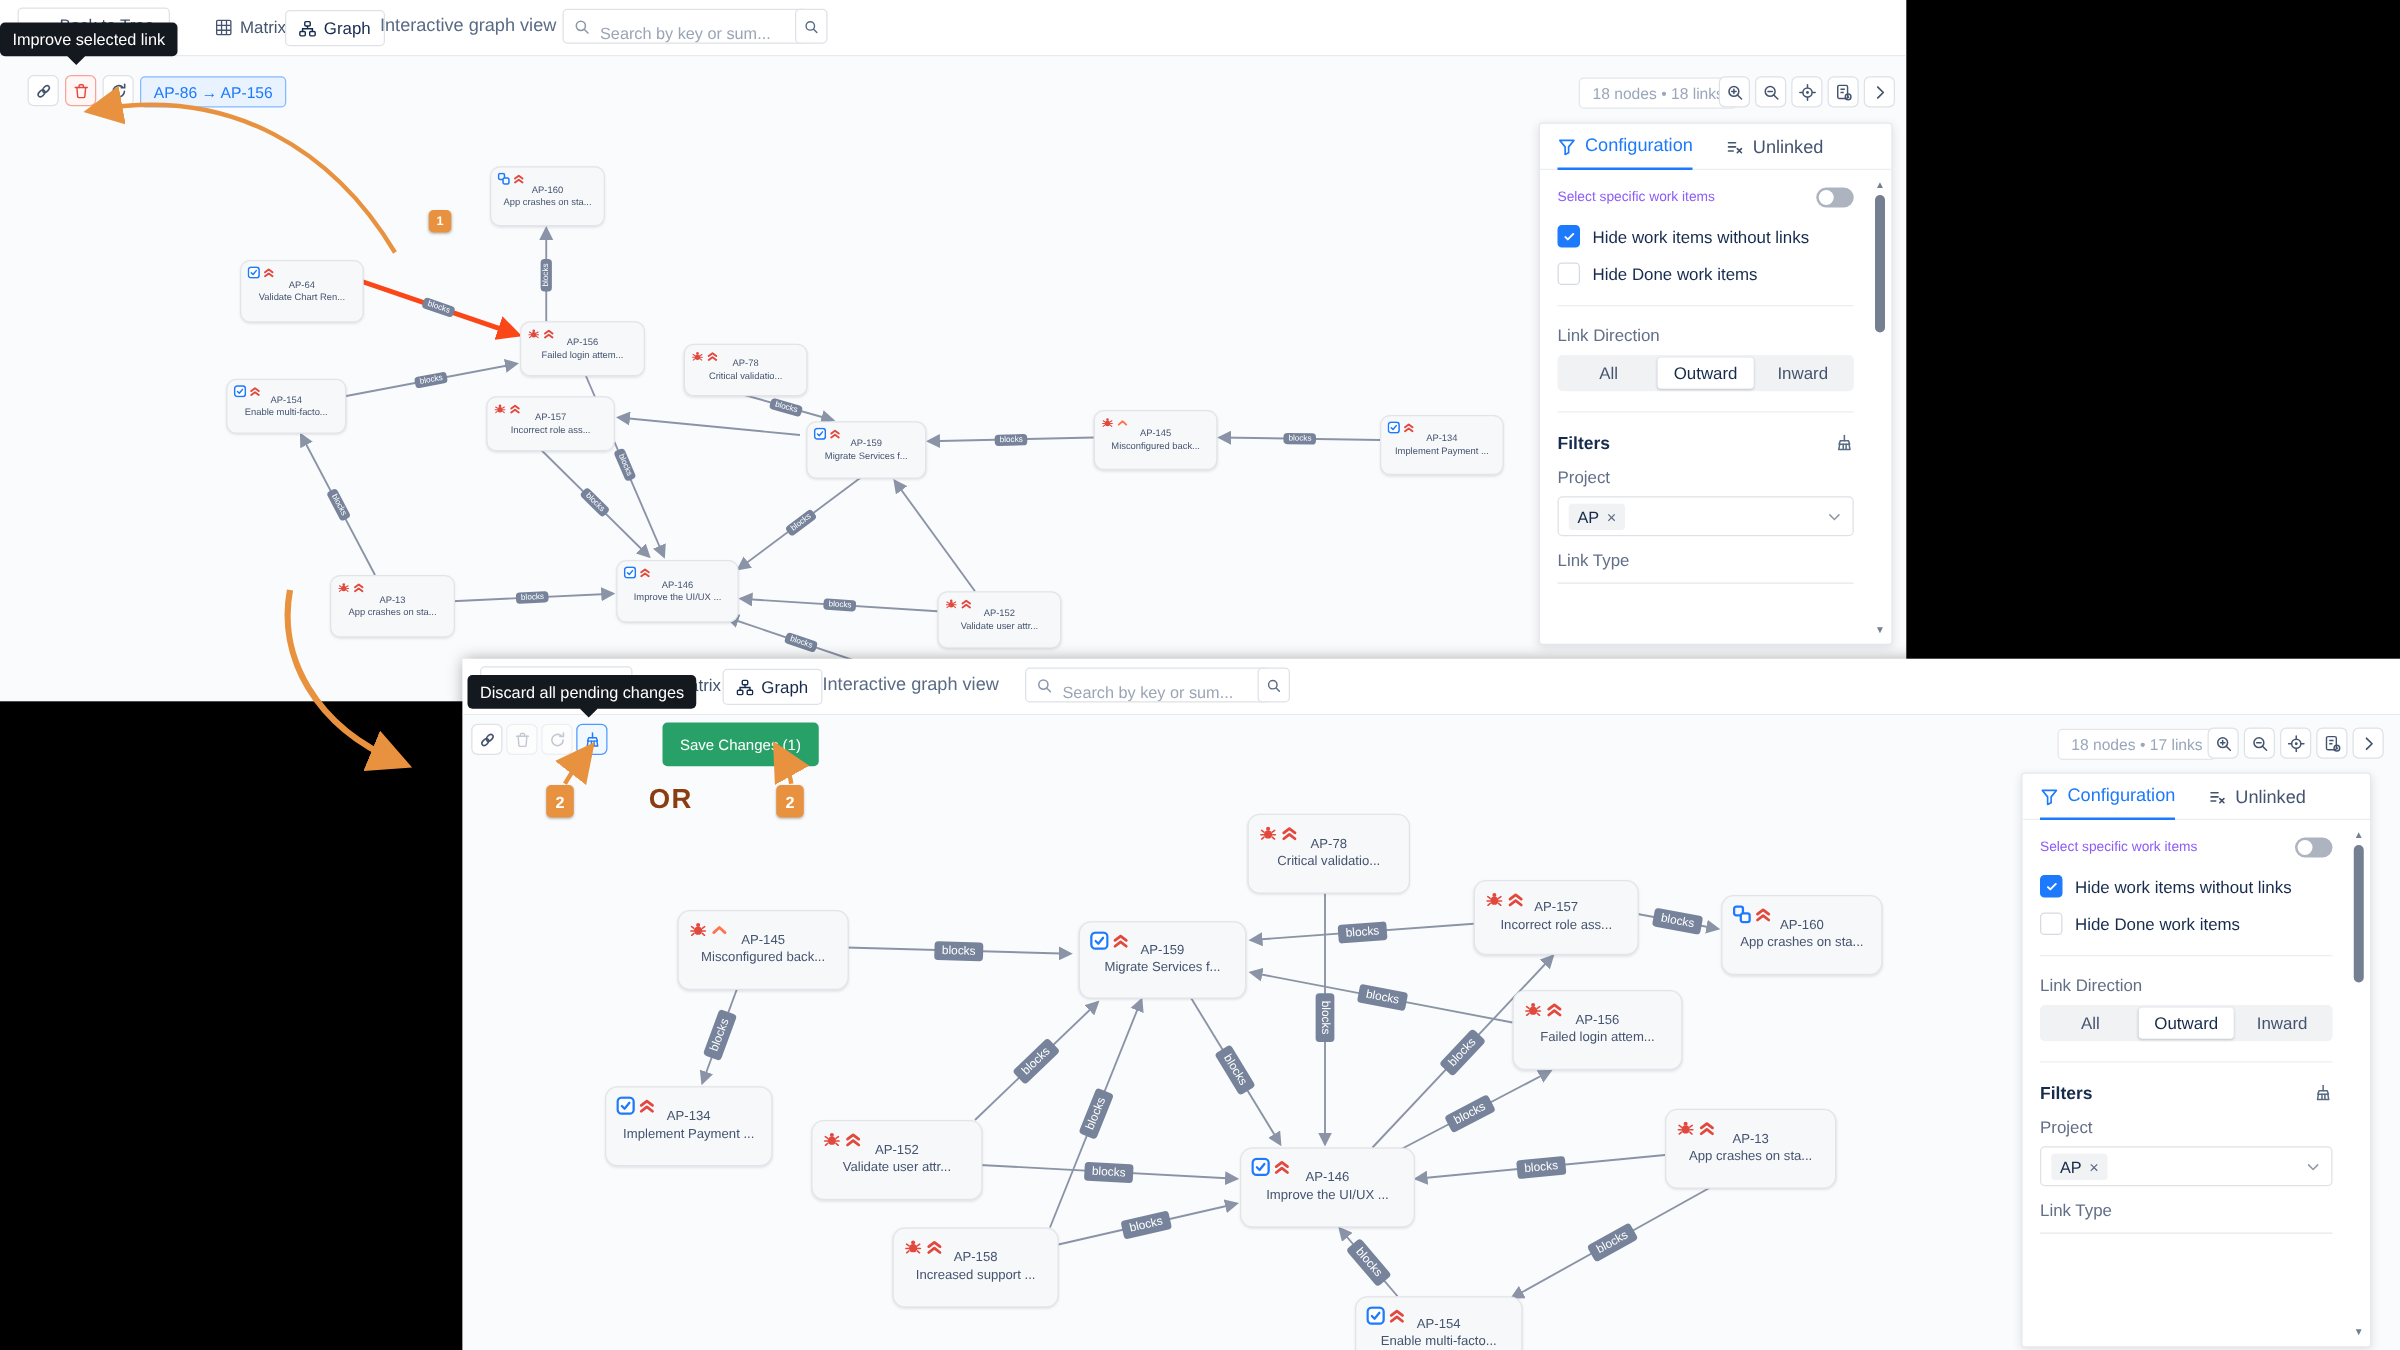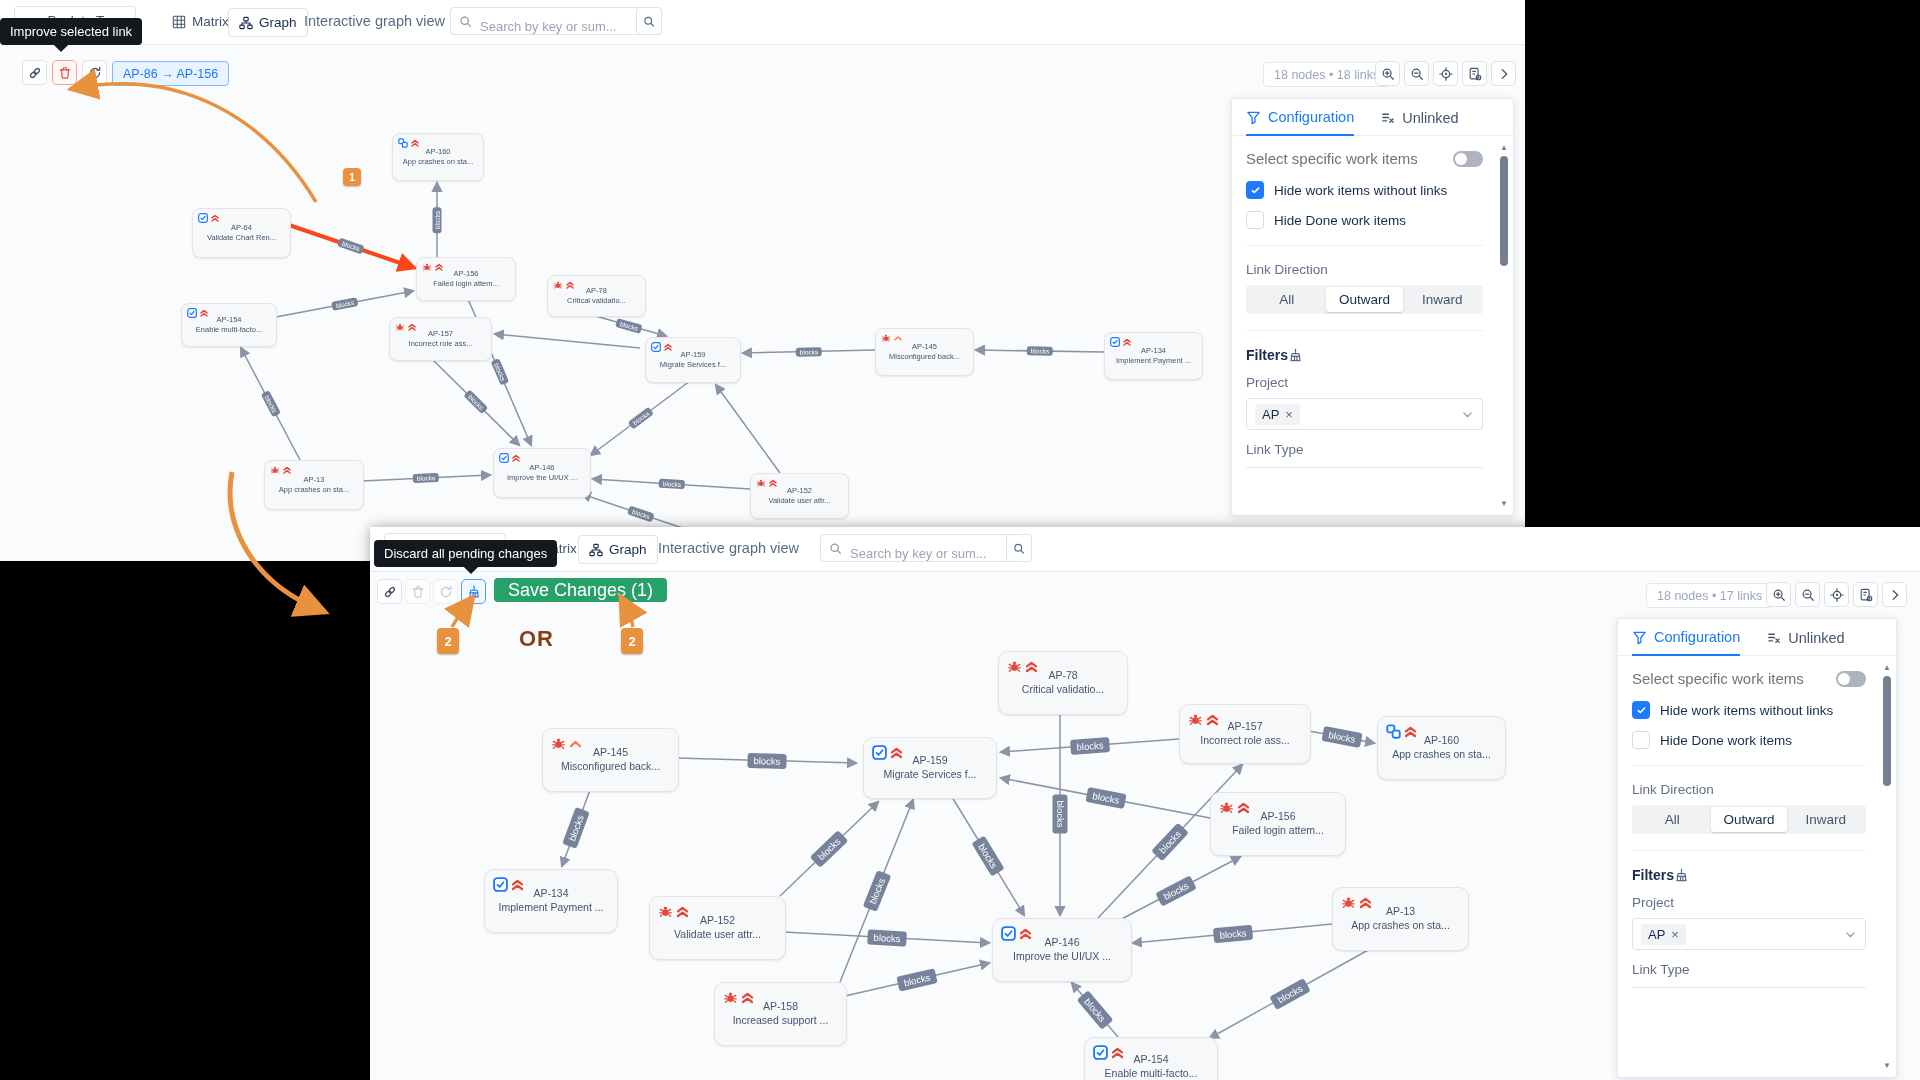--- a/index.html
+++ b/index.html
@@ -26,22 +26,22 @@
   
   .tb{position:absolute;width:25px;height:25px;border:1px solid #dfe1e6;border-radius:5px;background:#fff;color:#44546f;
     display:flex;align-items:center;justify-content:center;z-index:5;padding:0;}
   .tb.danger{border-color:#f5a49b;background:#fff7f6;color:#e2483d;}
   .tb.active-blue{border-color:#4c9aff;background:#f2f8ff;color:#1d7afc;}
   .tb.disabled{border-color:#eceef1;color:#c3c9d4;background:#fdfdfe;}
   .link-chip{position:absolute;height:23px;padding:0 10px;background:#e9f2ff;border:1px solid #85b8ff;border-radius:4px;
     color:#1d7afc;font-size:12.5px;display:flex;align-items:center;z-index:5;white-space:nowrap;}
   .count-chip{position:absolute;height:23px;padding:0 10px;border:1px solid #e3e6ea;border-radius:4px;background:#fff;
     color:#9aa7bb;font-size:12.5px;display:flex;align-items:center;z-index:5;white-space:nowrap;}
-  .save-btn{position:absolute;height:24px;padding:0 14px;background:#28a169;border:none;border-radius:4px;color:#fff;
-    font-size:18px;display:flex;align-items:center;z-index:5;font-family:inherit;}
+  .save-btn{position:absolute;height:35px;padding:0 14px;background:#28a169;border:none;border-radius:4px;color:#fff;
+    font-size:12px;display:flex;align-items:center;z-index:5;font-family:inherit;margin-left:36px;}
   
   .tooltip{position:absolute;background:#14181f;color:#fff;font-size:13px;padding:6px 10px;border-radius:4px;z-index:9;white-space:nowrap;}
   .tooltip .tarrow{position:absolute;bottom:-5px;width:10px;height:10px;background:#14181f;transform:rotate(45deg);}
   
   .gnode{position:absolute;background:#f7f8f9;border:1px solid #e2e4e9;border-radius:8px;color:#44546f;
     box-shadow:0 1px 2px rgba(23,43,77,.10);display:flex;flex-direction:column;align-items:center;justify-content:center;
     text-align:center;line-height:1.3;z-index:3;overflow:hidden;}
   .small .gnode{font-size:7.5px;}
   .big .gnode{font-size:10.5px;border-radius:10px;}
   .gicons{position:absolute;display:flex;gap:2px;}
@@ -52,33 +52,33 @@
   .small .elabel{font-size:6.5px;padding:1px 4px;}
   .big .elabel{font-size:9.5px;padding:2px 6px;}
   .edges{position:absolute;left:0;top:0;z-index:1;}
   
   .config{position:absolute;background:#fff;border:1px solid #e6e8ec;border-radius:3px;box-shadow:0 2px 8px rgba(23,43,77,.12);z-index:6;}
   .cfg-tabs{display:flex;gap:26px;padding:10px 14px 0 14px;border-bottom:1px solid #eceef1;}
   .cfg-tab{display:flex;align-items:center;gap:7px;font-size:14.5px;color:#44546f;padding-bottom:9px;cursor:pointer;}
   .cfg-tab.active{color:#1d7afc;border-bottom:2px solid #1d7afc;margin-bottom:-1px;}
   .cfg-body{padding:14px 30px 10px 14px;}
   .cfg-row{display:flex;align-items:center;justify-content:space-between;margin-bottom:14px;}
-  .muted{color:#737373;font-size:15px;}
+  .muted{color:#8b5cf6;font-size:11px;}
   .toggle{width:30px;height:16px;border-radius:9px;background:#adb4c0;position:relative;flex:0 0 auto;}
   .toggle i{position:absolute;left:2px;top:2px;width:12px;height:12px;border-radius:50%;background:#fff;}
   .cfg-check{display:flex;align-items:center;gap:10px;margin:12px 0;color:#172b4d;font-size:13.5px;}
   .cb{width:16px;height:16px;border:1.5px solid #d6dae1;border-radius:3.5px;background:#fff;flex:0 0 auto;
     display:flex;align-items:center;justify-content:center;}
   .cb.checked{background:#1d7afc;border-color:#1d7afc;}
   .cfg-hr{border:none;border-top:1px solid #eceef1;margin:16px 0;}
   .cfg-label{color:#626f86;font-size:13.5px;margin:12px 0 8px 0;}
   .seg{display:flex;background:#f1f2f4;border-radius:4px;padding:2px;}
   .seg-opt{flex:1;text-align:center;font-size:13.5px;color:#44546f;padding:5px 0;border-radius:3px;cursor:pointer;}
   .seg-opt.selected{background:#fff;color:#172b4d;box-shadow:0 1px 2px rgba(9,30,66,.2);}
-  .cfg-filters{display:flex;align-items:center;color:#172b4d;font-weight:bold;
+  .cfg-filters{display:flex;align-items:center;justify-content:space-between;color:#172b4d;font-weight:bold;
     font-size:14px;margin:14px 0 2px 0;}
   .cfg-filters svg{color:#596b84;}
   .cfg-select{height:30px;border:1px solid #dfe1e6;border-radius:4px;display:flex;align-items:center;
     padding:0 8px;justify-content:space-between;color:#8c98a9;}
   .ap-tag{background:#f1f2f4;border-radius:3px;padding:3px 7px;color:#172b4d;font-size:13px;display:flex;align-items:center;gap:6px;}
   .ap-tag .x{color:#596b84;}
   .cfg-line{border-top:1px solid #e6e8ec;margin-top:10px;}
   .cfg-scroll{position:absolute;right:3px;top:44px;bottom:6px;width:12px;display:flex;flex-direction:column;align-items:center;}
   .cfg-scroll .thumb{width:8px;height:110px;background:#747f92;border-radius:4px;margin-top:3px;}
   .cfg-scroll .sa{color:#747f92;font-size:8px;line-height:10px;}

